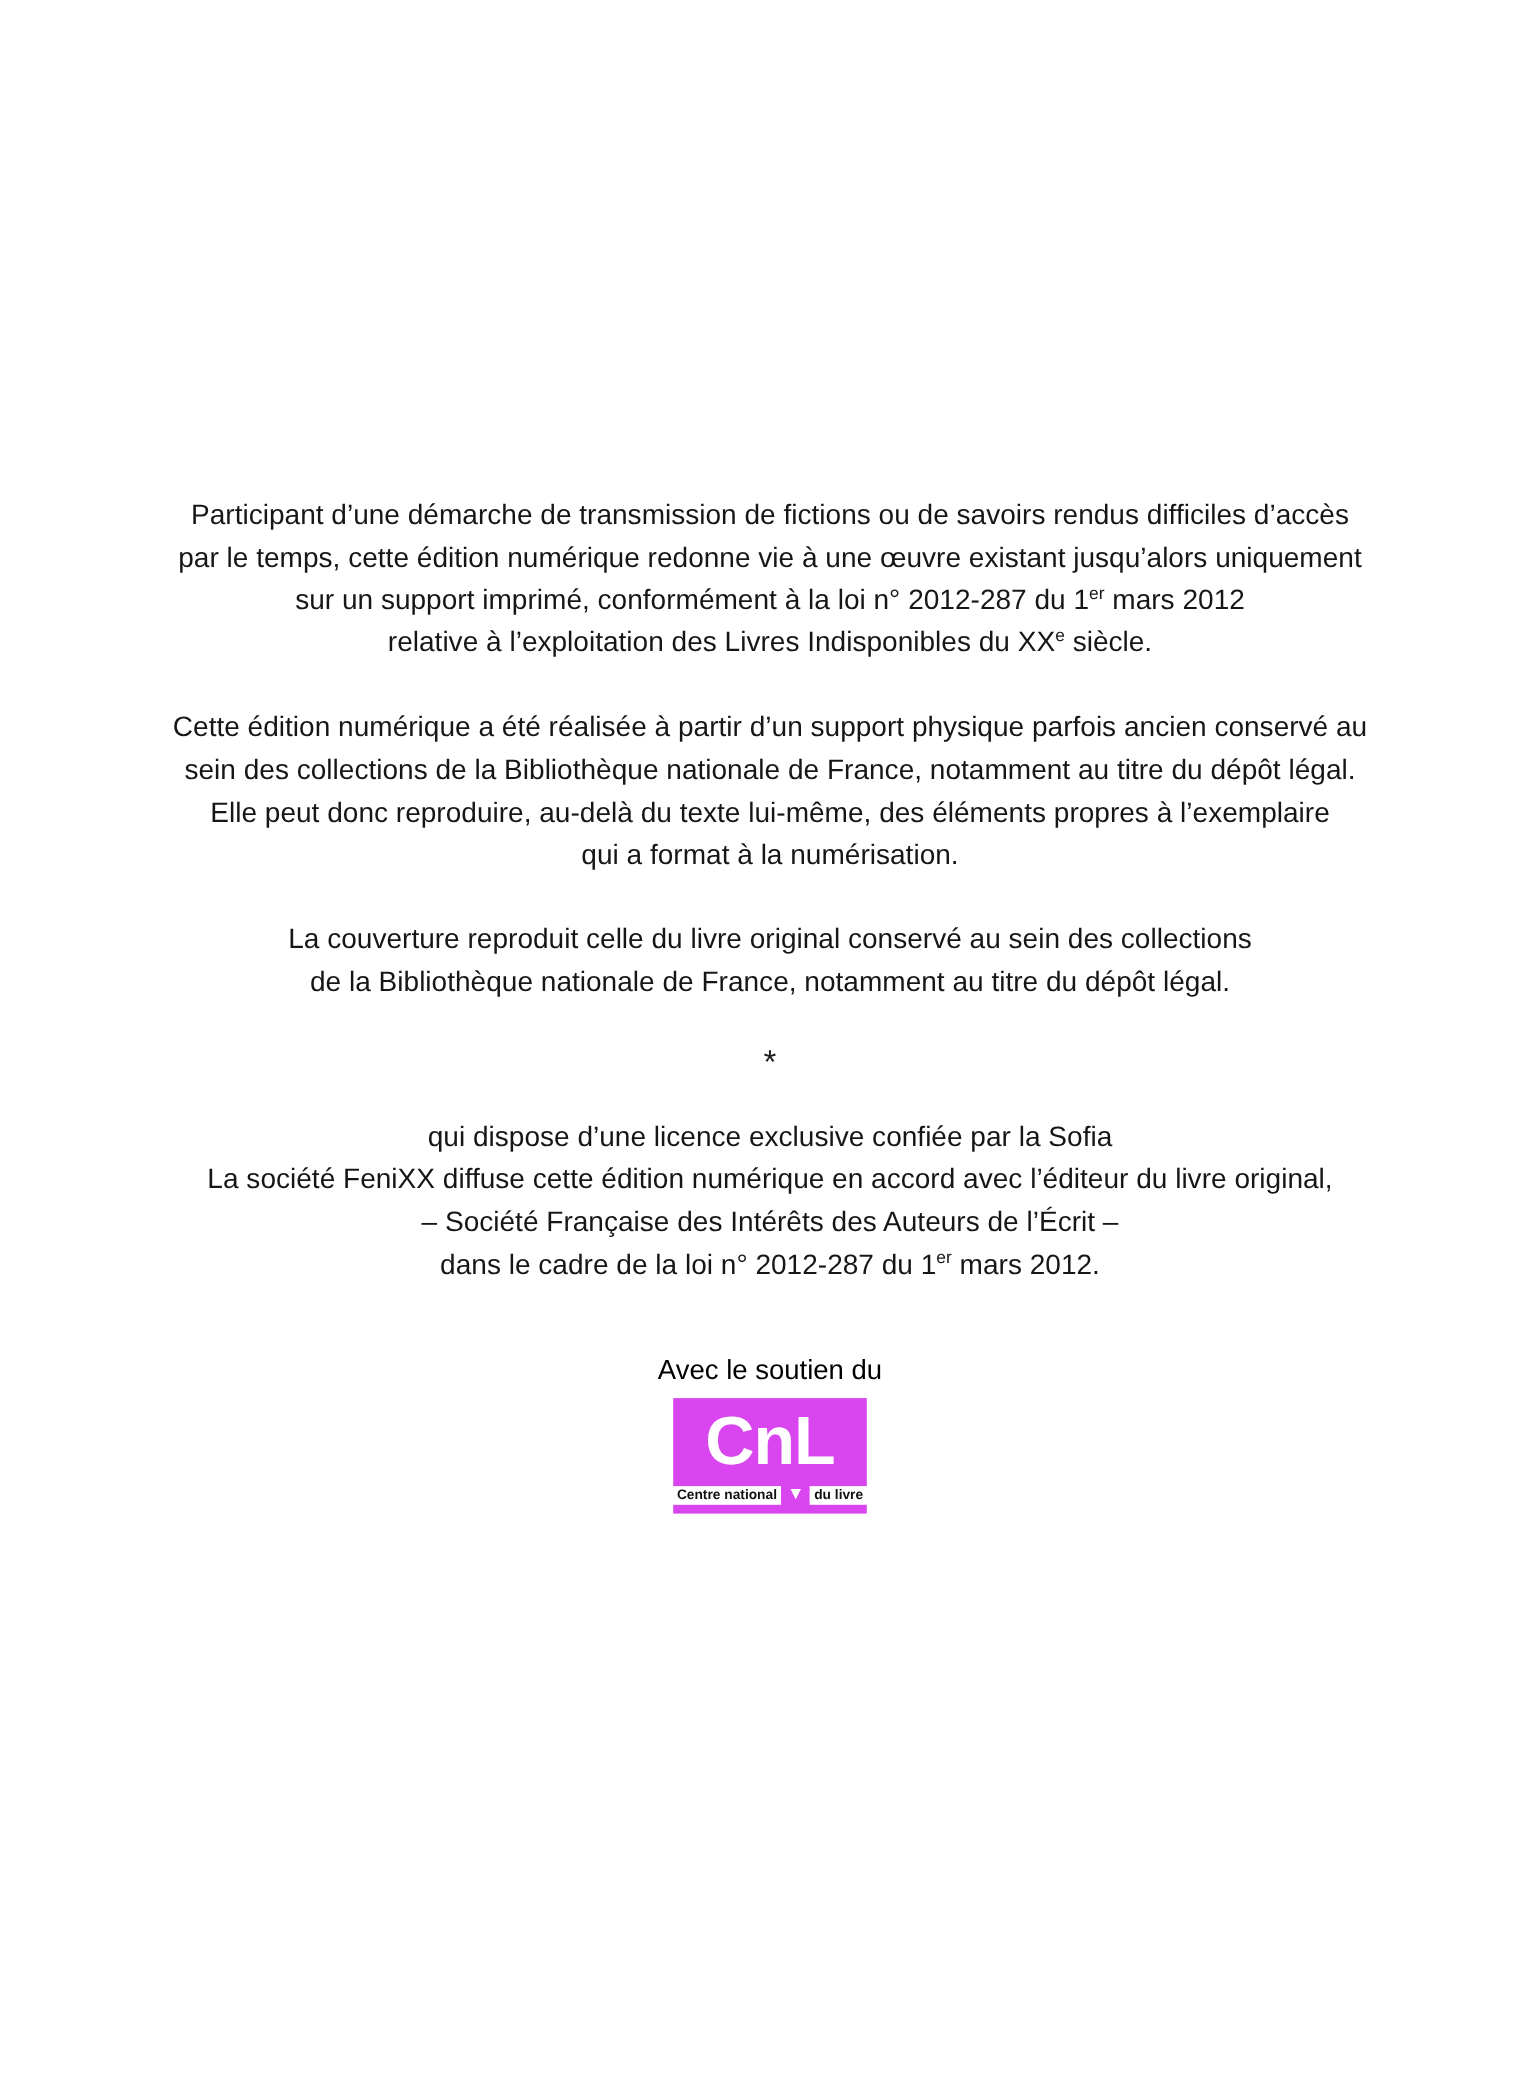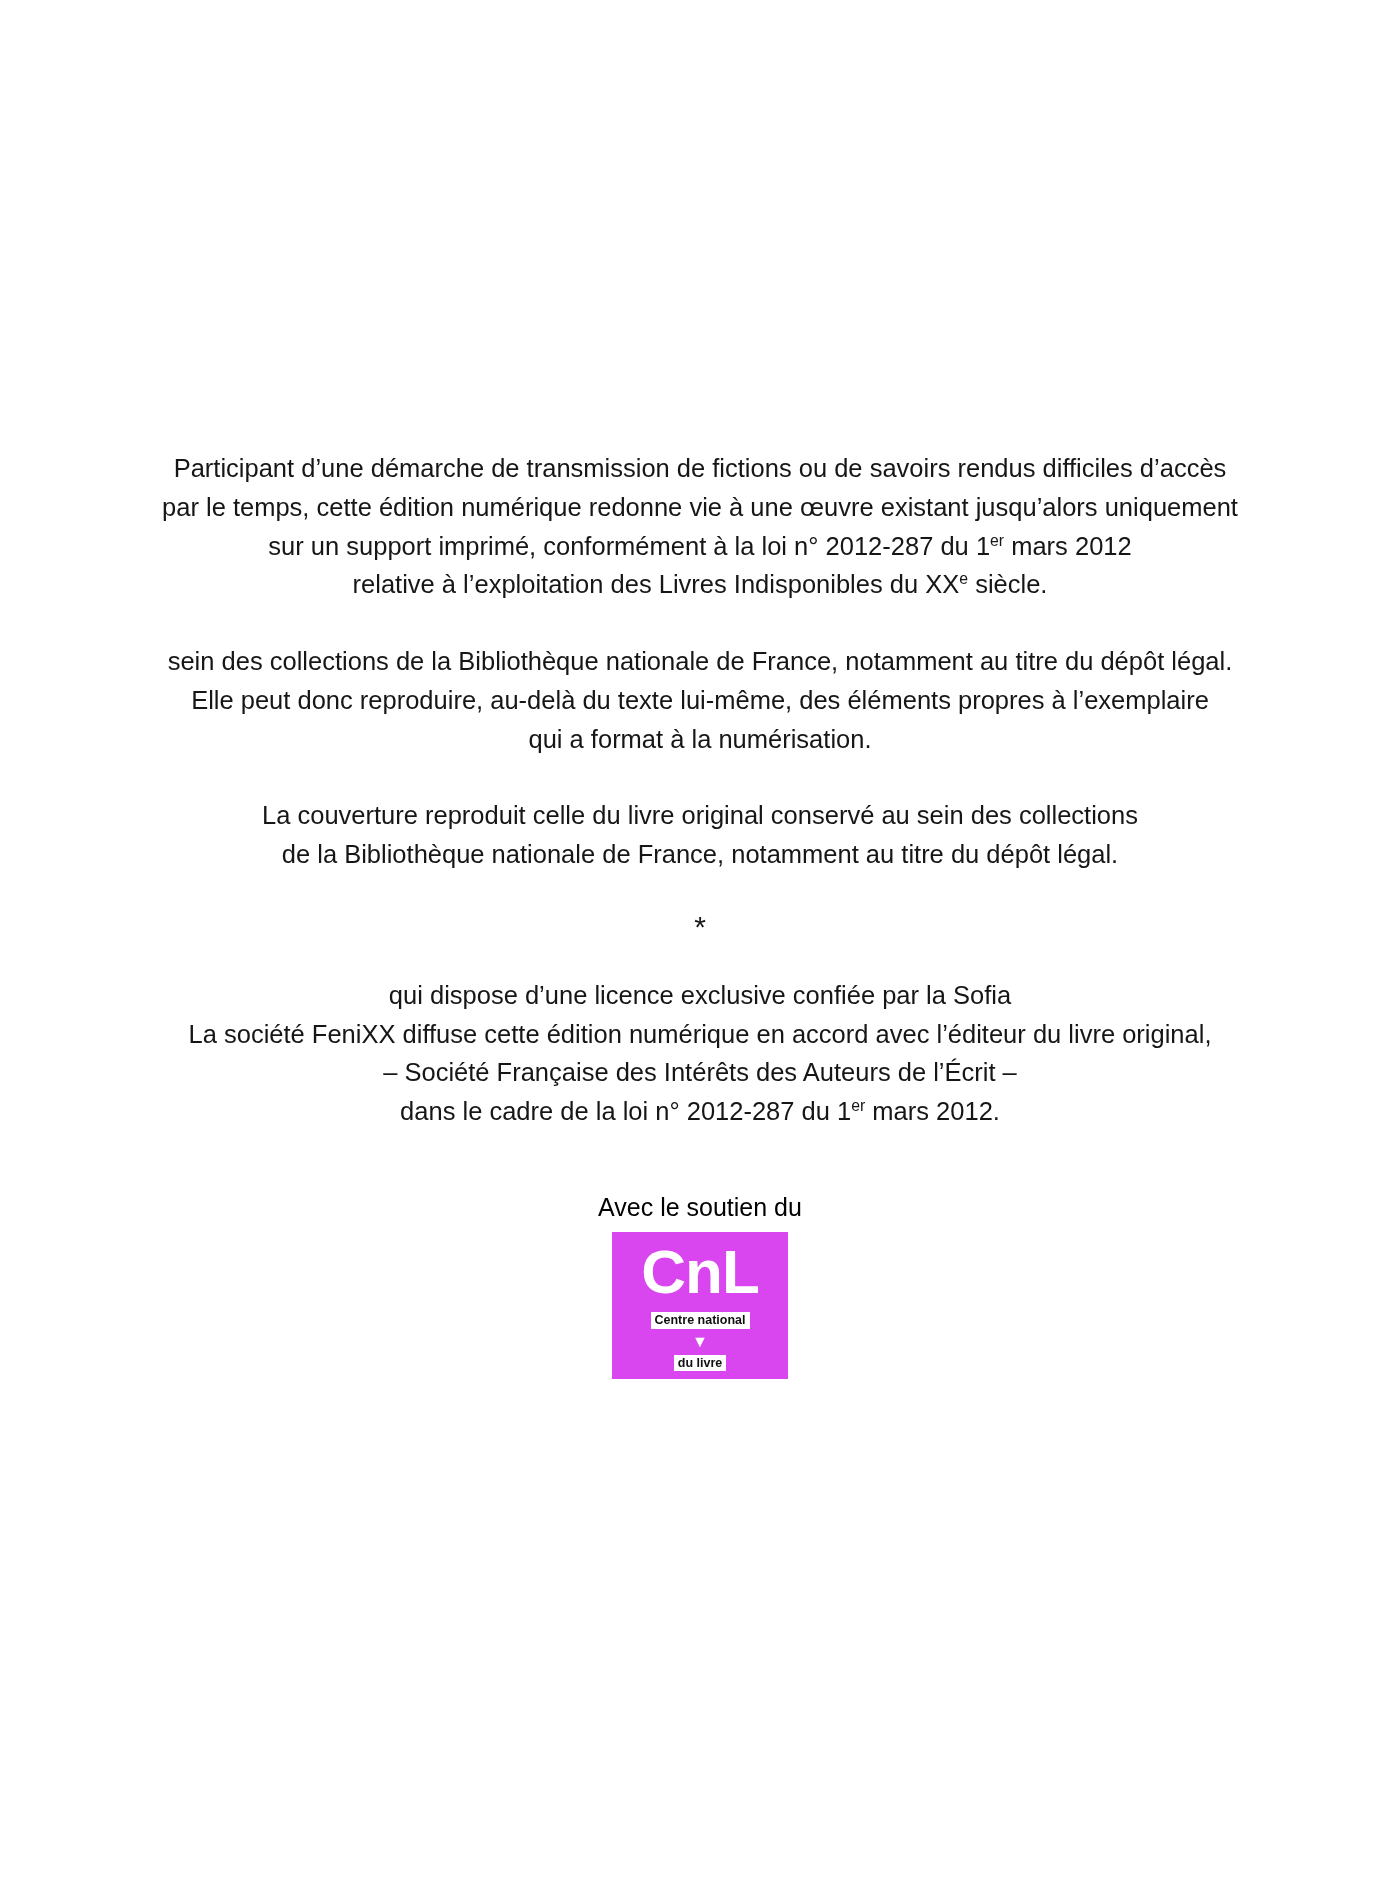--- a/index.html
+++ b/index.html
@@ -83,21 +83,20 @@
     padding-bottom: 6px;
   }
   .cnl-sub {
     display: flex;
     align-items: center;
     justify-content: center;
     gap: 5px;
     font-size: 12.5px;
     font-weight: bold;
     padding-top: 5px;
-    flex-direction: column;
   }
   .cnl-sub .seg {
     background: #ffffff;
     color: #101010;
     padding: 2px 4px 2px 4px;
     white-space: nowrap;
   }
   .cnl-sub .mark {
     color: #ffffff;
     font-size: 16px;
@@ -116,20 +115,21 @@
   <div class="content">
 
     <div class="block b1 para">
       <p>Participant d’une démarche de transmission de fictions ou de savoirs rendus difficiles d’accès</p>
       <p>par le temps, cette édition numérique redonne vie à une œuvre existant jusqu’alors uniquement</p>
       <p>sur un support imprimé, conformément à la loi n° 2012-287 du 1<sup>er</sup> mars 2012</p>
       <p>relative à l’exploitation des Livres Indisponibles du XX<sup>e</sup> siècle.</p>
     </div>
 
     <div class="block para">
+      <p>Cette édition numérique a été réalisée à partir d’un support physique parfois ancien conservé au</p>
       <p>sein des collections de la Bibliothèque nationale de France, notamment au titre du dépôt légal.</p>
       <p>Elle peut donc reproduire, au-delà du texte lui-même, des éléments propres à l’exemplaire</p>
       <p>qui a format à la numérisation.</p>
     </div>
 
 
     <div class="block para">
       <p>La couverture reproduit celle du livre original conservé au sein des collections</p>
       <p>de la Bibliothèque nationale de France, notamment au titre du dépôt légal.</p>
     </div>

